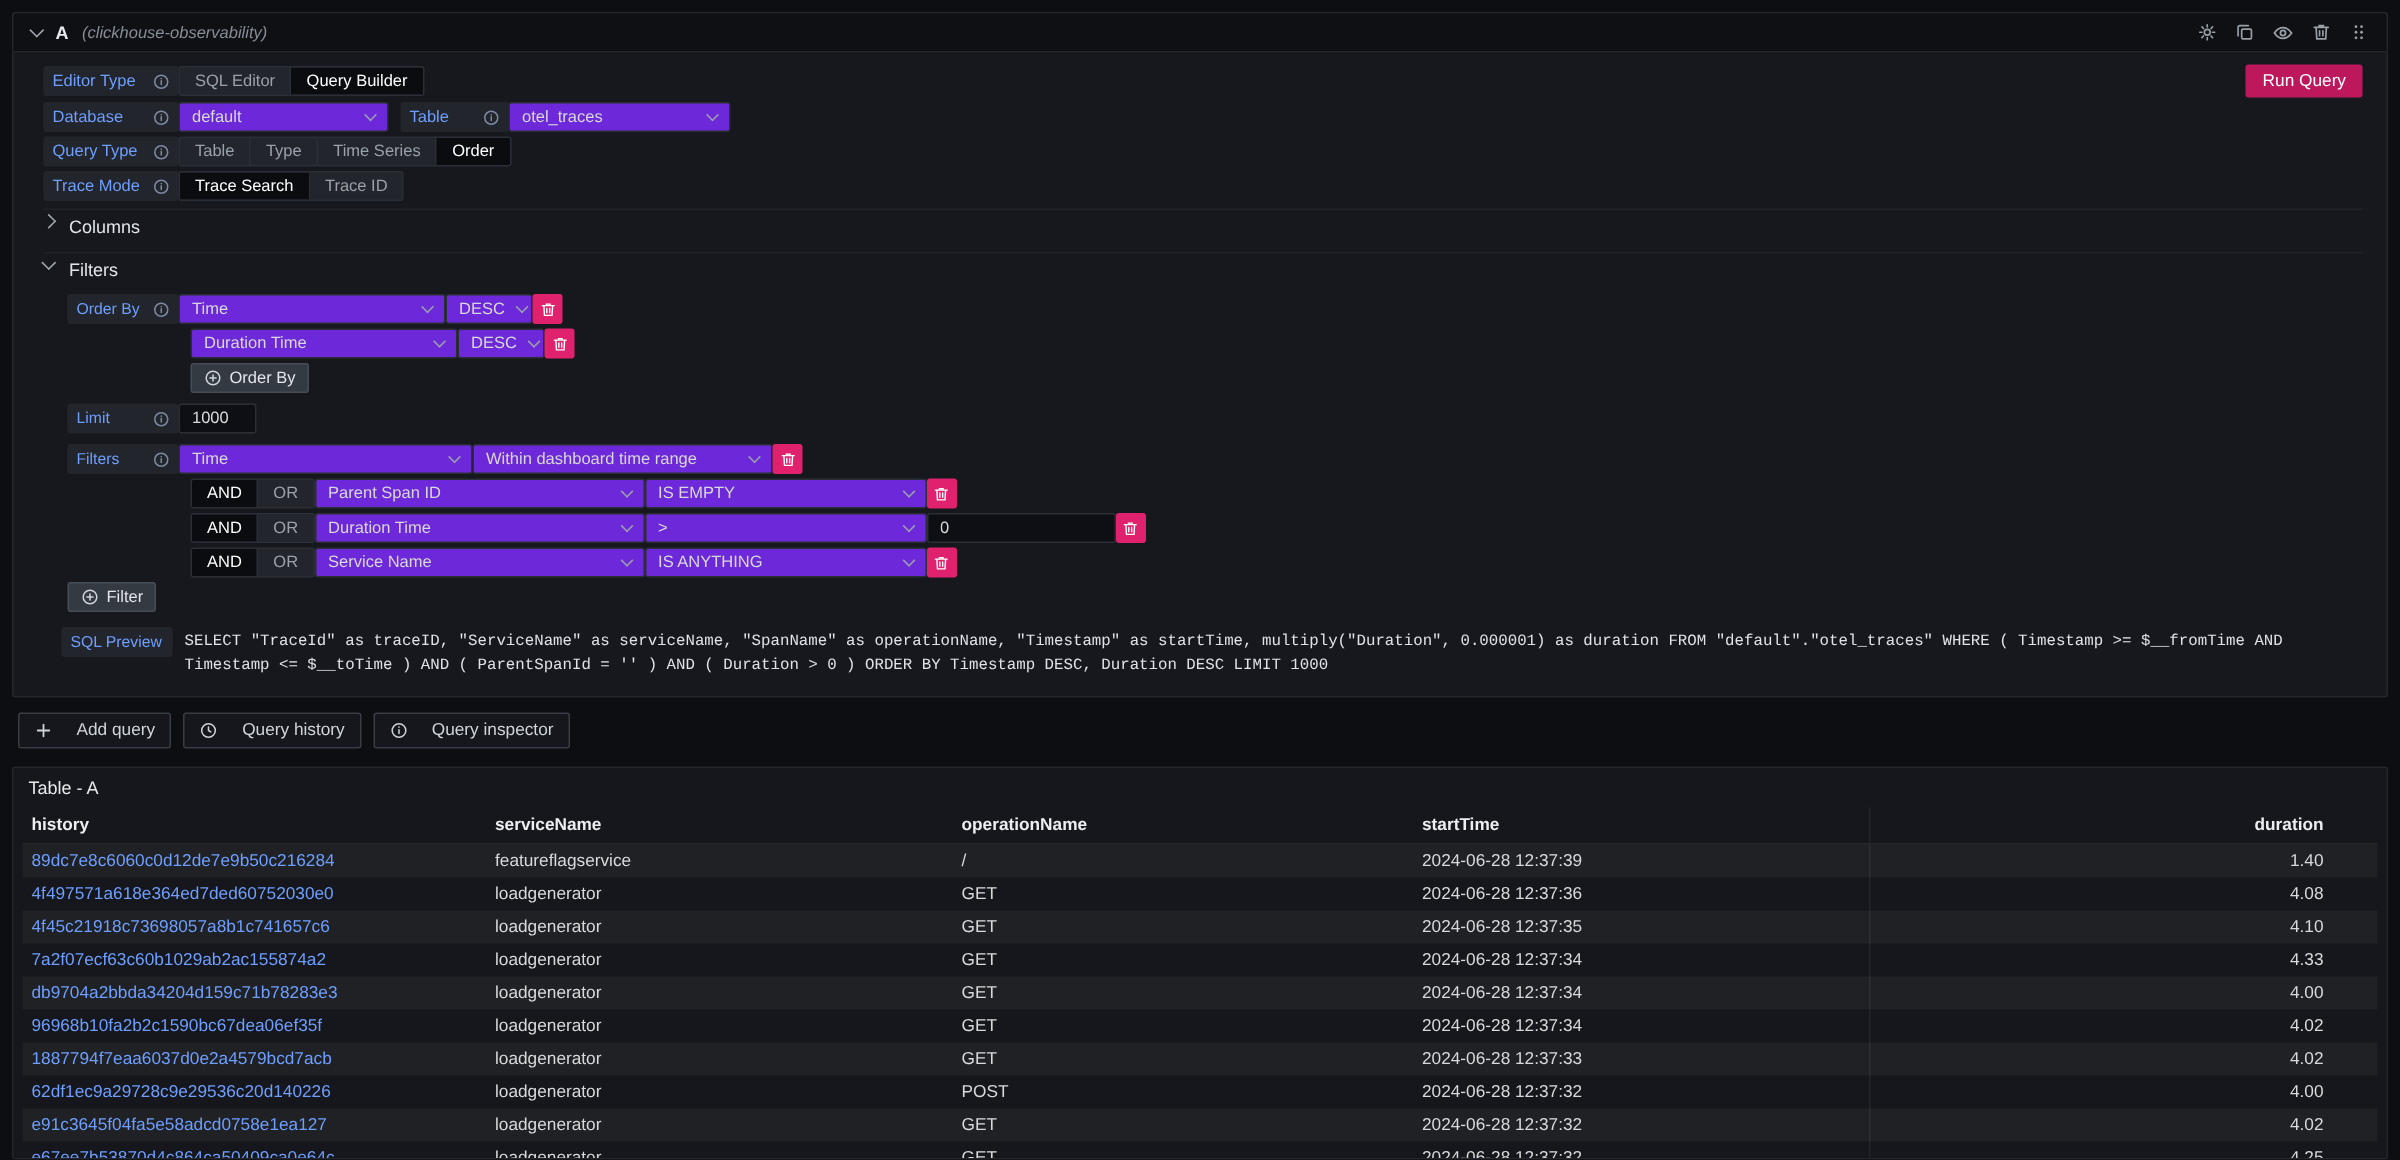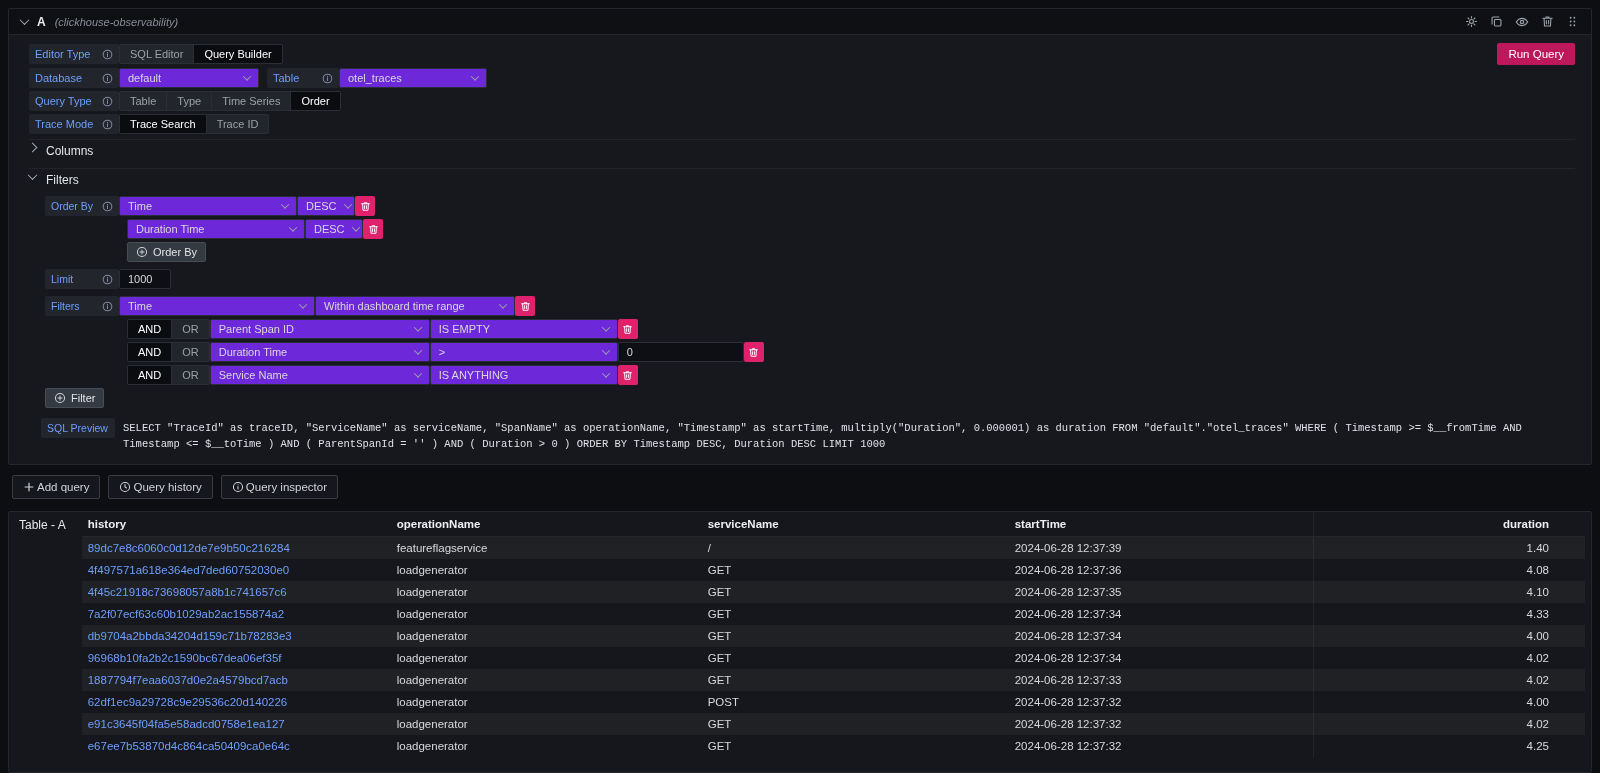--- a/index.html
+++ b/index.html
@@ -50,25 +50,25 @@
   .sect-body{padding-left:16px;margin-top:4px}
   .indent-ctl{margin-left:82px}
   .mt{margin-top:7px}
 
   .sql-row{display:flex;align-items:flex-start;gap:8px;margin:10px 0 0 12px}
   .sql-text{flex:1;font-family:"Liberation Mono","DejaVu Sans Mono",monospace;font-size:10.5px;line-height:16px;
     color:#e0e2e7;white-space:pre-wrap;word-break:break-word;padding-top:2px}
 
   
   .toolbar{display:flex;gap:8px;margin:10px 4px 12px}
-  .tb-btn{display:inline-flex;align-items:center;gap:2px;background:#15171c;border:1px solid #383d45;border-radius:2px;
+  .tb-btn{display:inline-flex;align-items:center;gap:16px;background:#15171c;border:1px solid #383d45;border-radius:2px;
     height:24px;padding:0 10px;font-size:11.5px;color:#d0d5db;cursor:pointer}
 
   
-  .table-panel{flex:1;background:#15171c;border:1px solid #23262d;border-radius:2px;overflow:hidden;display:flex;flex-direction:row}
+  .table-panel{flex:1;background:#15171c;border:1px solid #23262d;border-radius:2px;overflow:hidden;display:flex;flex-direction:column}
   .tp-header{height:26px;display:flex;align-items:center;padding:0 10px;font-size:12px;color:#e6e8eb;cursor:pointer}
   .tgrid{flex:1;padding:0 6px;overflow:hidden}
   .thead,.trow{display:grid;grid-template-columns:309px 311px 307px 304px 1fr;align-items:center}
   .th{padding:0 6px;height:24px;line-height:24px;font-weight:700;font-size:11.5px;color:#eceef1;white-space:nowrap;cursor:pointer}
   .thead{border-bottom:1px solid rgba(255,255,255,.07)}
   .tcell{padding:0 6px;height:22px;line-height:22px;font-size:11.5px;white-space:nowrap;overflow:hidden;text-overflow:ellipsis;color:#d8d9da}
   .tbody .trow:nth-child(odd){background:rgba(255,255,255,.045)}
   .dur{text-align:right;border-left:1px solid rgba(255,255,255,.06);padding-right:36px}
   .link{color:#6e9fff;cursor:pointer}
 </style>
@@ -396,22 +396,22 @@
     </button>
   </div>
 
   <section class="table-panel">
     <header class="tp-header">
       <span>Table - A</span>
     </header>
     <div class="tgrid">
       <div class="thead">
         <div class="th">history</div>
+        <div class="th">serviceName</div>
         <div class="th">operationName</div>
-        <div class="th">serviceName</div>
         <div class="th">startTime</div>
         <div class="th dur">duration</div>
       </div>
       <div class="tbody">
           <div class="trow">
     <div class="tcell link">89dc7e8c6060c0d12de7e9b50c216284</div>
     <div class="tcell">featureflagservice</div>
     <div class="tcell">/</div>
     <div class="tcell">2024-06-28 12:37:39</div>
     <div class="tcell dur">1.40</div>

